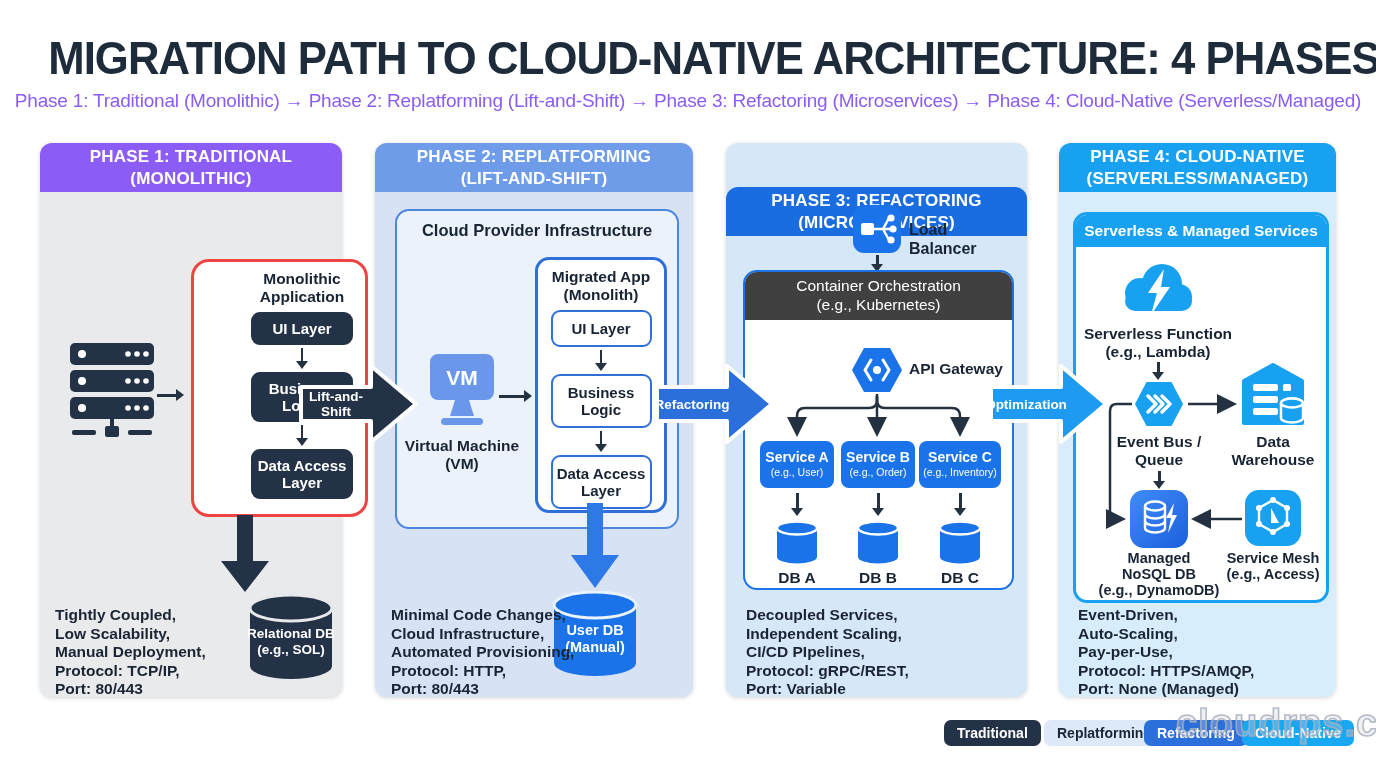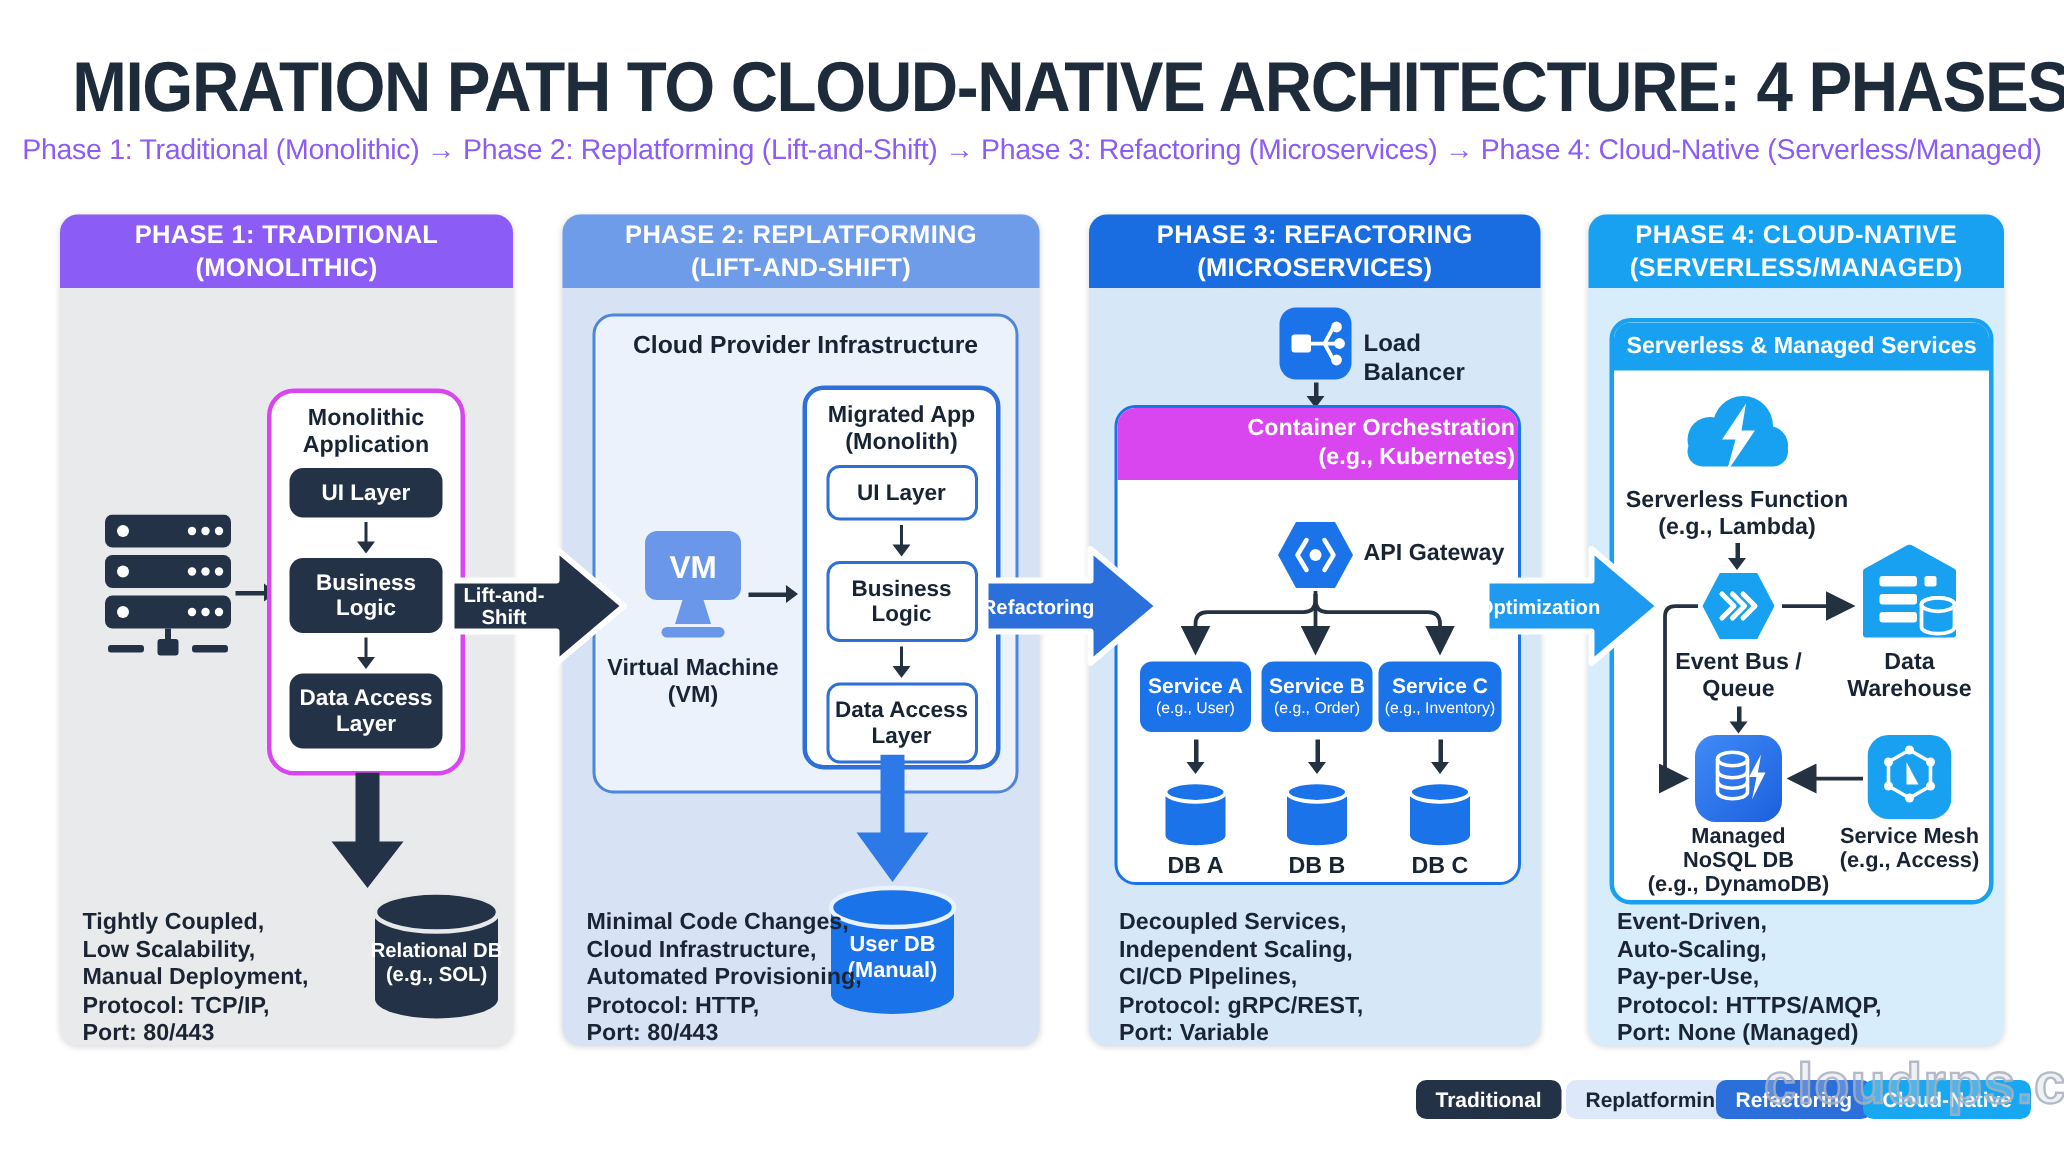--- a/index.html
+++ b/index.html
@@ -86,21 +86,21 @@
         <circle cx="67" cy="38" r="2.8"></circle>
         <circle cx="76" cy="38" r="2.8"></circle>
       <circle cx="12" cy="65" r="4"></circle>
         <circle cx="58" cy="65" r="2.8"></circle>
         <circle cx="67" cy="65" r="2.8"></circle>
         <circle cx="76" cy="65" r="2.8"></circle>
     </g>
   </svg>
   <div class="harrow" style="left:117px;top:251px;width:20px;"></div>
 
-  <div class="app-box" style="left:138px;top:116px;width:126px;height:252px;border:3px solid #d946ef;border-radius:18px;">
+  <div class="app-box" style="left:151px;top:116px;width:126px;height:252px;border:3px solid #ef4444;border-radius:18px;padding-left:45px;">
     <div class="app-title">
         <div>Monolithic</div>
         <div>Application</div>
       </div>
     <div style="height:6px;"></div>
     <div class="chip chip-dark">UI Layer</div>
     <div class="chip-gap"></div>
     <div class="chip chip-dark">Business Logic</div>
     <div class="chip-gap"></div>
     <div class="chip chip-dark">Data Access Layer</div>
@@ -183,39 +183,39 @@
   <div class="features" style="left:16px;top:463px;">
       <div>Minimal Code Changes,</div>
       <div>Cloud Infrastructure,</div>
       <div>Automated Provisioning,</div>
       <div>Protocol: HTTP,</div>
       <div>Port: 80/443</div>
     </div>
 </div>
 
 <div class="panel" style="left:726px;width:301px;background:#d6e7f8;">
-  <div class="panel-header" style="background:#1a6de0;">
+  <div class="panel-header" style="background:#1a6de0;margin-top:44px;">
       <div>PHASE 3: REFACTORING</div>
       <div>(MICROSERVICES)</div>
     </div>
 
   <div class="iconbox" style="left:127px;top:62px;width:48px;height:48px;">
     <svg width="48" height="48" viewBox="0 0 48 48">
       <rect x="8" y="18" width="13" height="12" rx="2" fill="#fff"></rect>
       <path d="M21,24 H30 M30,24 L36,13 M30,24 H37 M30,24 L36,35" stroke="#fff" stroke-width="2.5" fill="none" stroke-linecap="round"></path>
       <circle cx="38" cy="13" r="3.6" fill="#fff"></circle>
         <circle cx="40" cy="24" r="3.6" fill="#fff"></circle>
         <circle cx="38" cy="35" r="3.6" fill="#fff"></circle>
     </svg>
   </div>
   <div class="lbl" style="left:183px;top:78px;width:110px;text-align:left;font-size:16px;">Load Balancer</div>
   <div class="varrow" style="left:150px;top:112px;height:10px;"></div>
 
   <div style="position:absolute;left:17px;top:127px;width:267px;height:316px;background:#ffffff;border:2.5px solid #1a73e8;border-radius:14px;overflow:hidden;">
-    <div style="background:#d946ef;color:#fff;font-weight:bold;font-size:15.5px;line-height:1.22;text-align:right;padding:5px 2px;">
+    <div style="background:#404040;color:#fff;font-weight:normal;font-size:15.5px;line-height:1.22;text-align:center;padding:5px 2px;">
         <div>Container Orchestration</div>
         <div>(e.g., Kubernetes)</div>
       </div>
     <div style="position:relative;width:262px;height:268px;">
       <svg class="icon" style="left:106px;top:26px;" width="52" height="48" viewBox="0 0 52 48">
         <polygon points="13,2 39,2 51,24 39,46 13,46 1,24" fill="#1a73e8"></polygon>
         <path d="M20,14 L14,24 L20,34 M32,14 L38,24 L32,34" stroke="#fff" stroke-width="3" fill="none" stroke-linecap="round" stroke-linejoin="round"></path>
         <circle cx="26" cy="24" r="4" fill="#fff"></circle>
       </svg>
       <div class="lbl" style="left:164px;top:40px;width:95px;text-align:left;">API Gateway</div>

